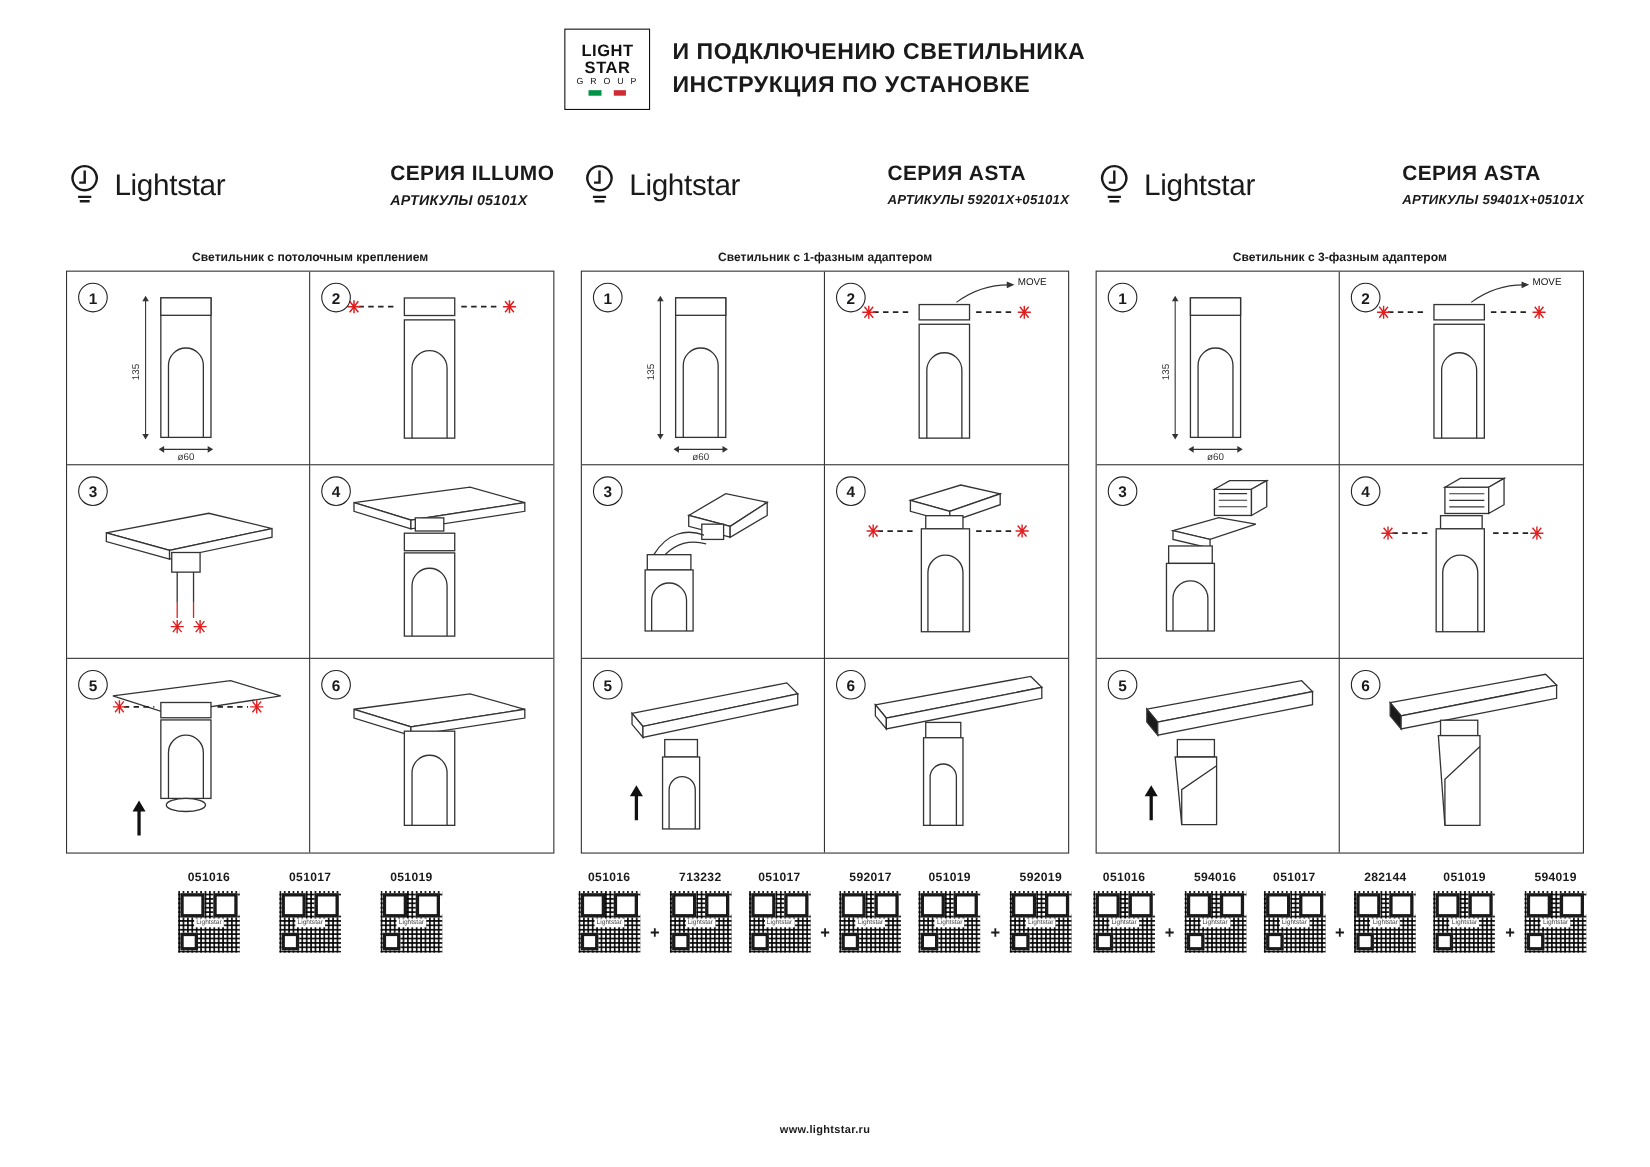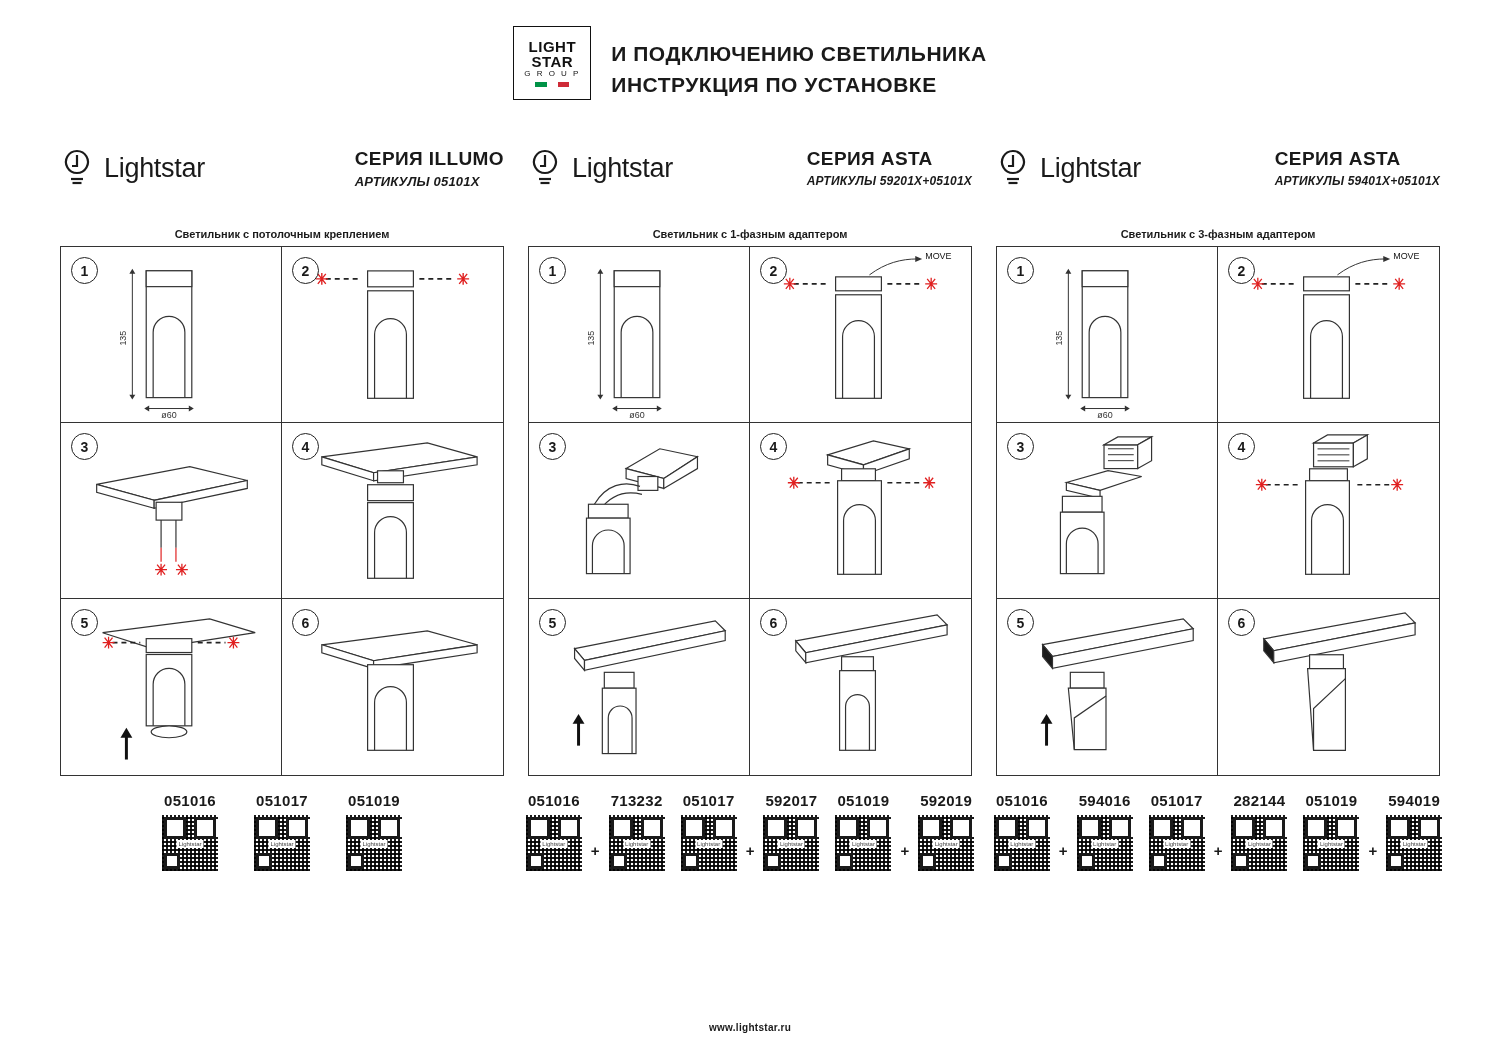--- a/index.html
+++ b/index.html
@@ -10,21 +10,21 @@
     font-family: "Liberation Sans", sans-serif;
     color: #1a1a1a;
     position: relative;
     overflow: hidden;
   }
 
   
   .header {
     position: absolute;
     top: 26px; left: 0; width: 100%;
-    display: flex; justify-content: center; align-items: flex-end;
+    display: flex; justify-content: center; align-items: center;
     gap: 20px;
   }
   .brand-box {
     width: 78px; height: 74px;
     border: 1.5px solid #111;
     display: flex; flex-direction: column;
     align-items: center; justify-content: center;
     line-height: 1.02;
   }
   .brand-box .bl {
@@ -98,21 +98,21 @@
   .art { position:absolute; inset:0; }
 
   
   .codes {
     margin-top: 16px;
     display:flex; justify-content:center; align-items:flex-start;
     gap: 10px;
   }
   .code-group { display:flex; align-items:center; gap: 6px; }
   .code-item { text-align:center; width: 62px; }
-  .code-num { font-size: 15px; font-weight: bold; letter-spacing:.3px; margin-bottom: 6px;}
+  .code-num { font-size: 11px; font-weight: bold; letter-spacing:.3px; margin-bottom: 6px;}
   .qr {
     width: 56px; height: 56px; margin: 0 auto;
     position: relative;
     background-color:#fff;
     background-image:
       repeating-linear-gradient(0deg,#1a1a1a 0 2px, transparent 2px 4px),
       repeating-linear-gradient(90deg,#1a1a1a 0 2px, transparent 2px 4px);
     background-size: 4px 4px, 4px 4px;
     background-blend-mode: multiply;
   }

